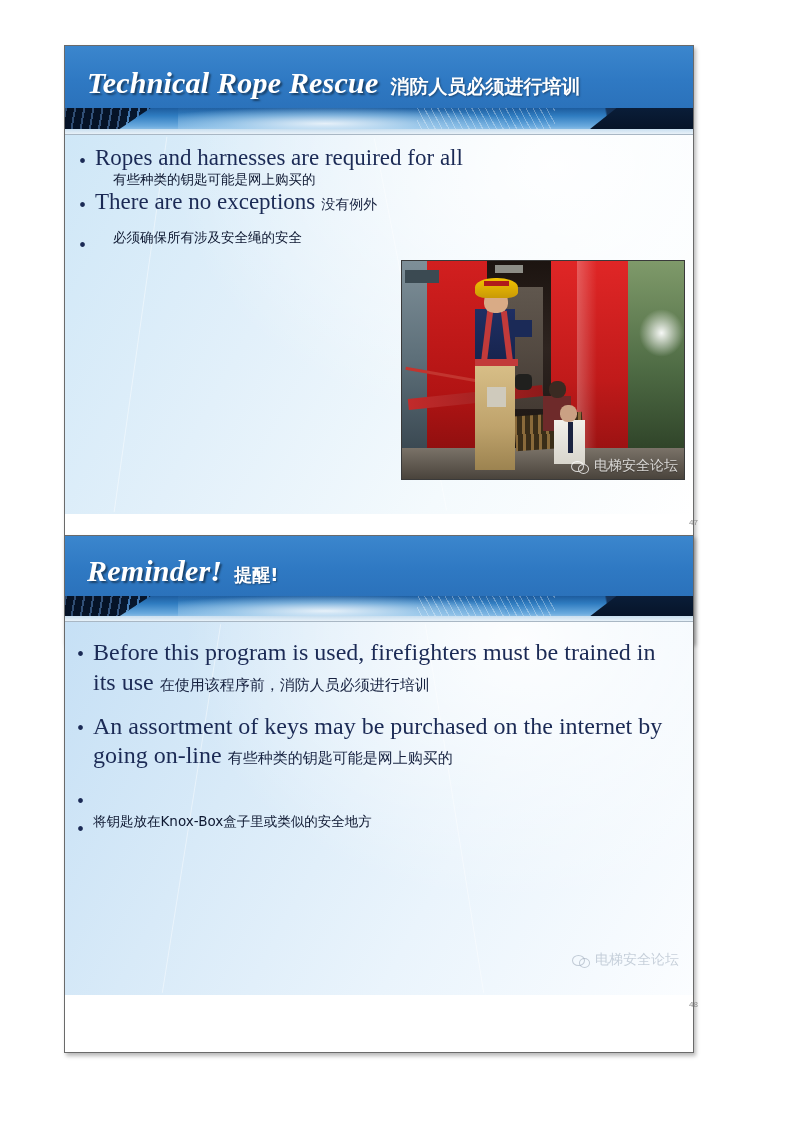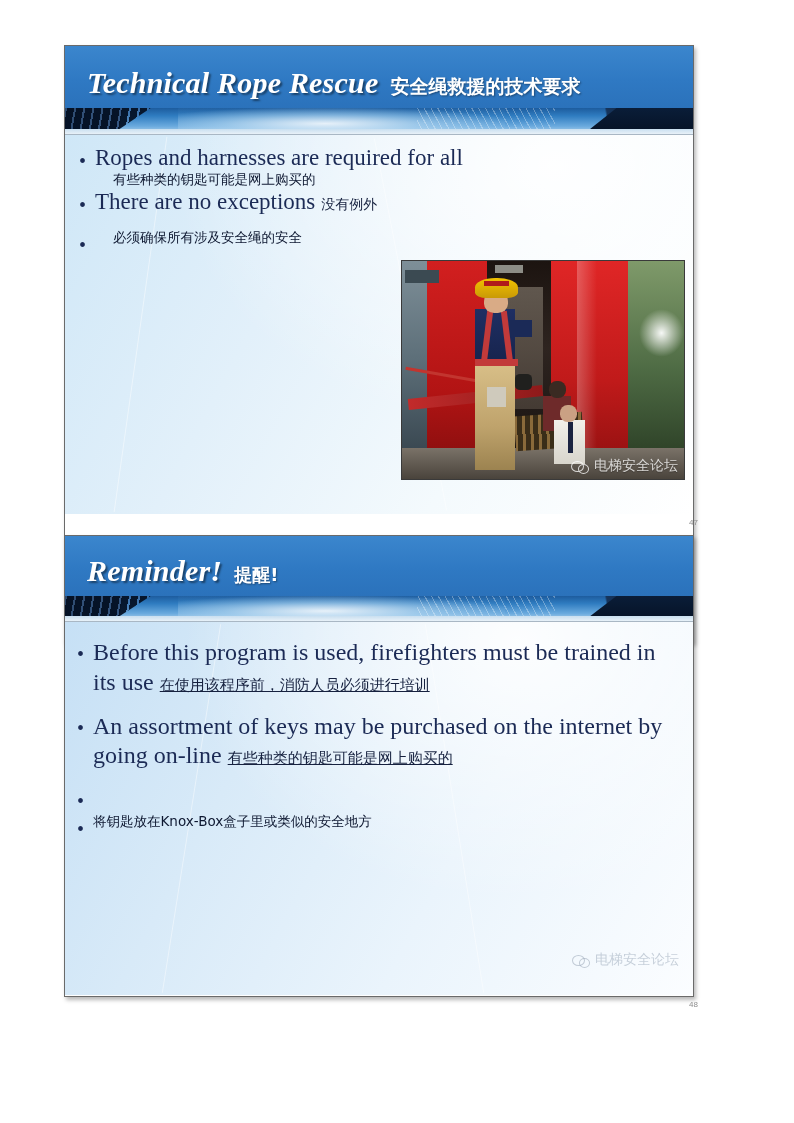--- a/index.html
+++ b/index.html
@@ -25,21 +25,21 @@
 
   
   .slide {
     position: absolute;
     left: 64px;
     width: 630px;
     background: #ffffff;
     box-sizing: border-box;
   }
   .slide-1 { top: 45px;  height: 598px; }
-  .slide-2 { top: 535px; height: 462px; }
+  .slide-2 { top: 535px; height: 518px; }
 
   .slide-inner {
     position: relative;
     width: 100%;
     height: 100%;
     box-sizing: border-box;
     overflow: hidden;
     box-shadow: 2px 3px 4px rgba(0,0,0,0.28);
     border: 1px solid #6a6a6a;
   }
@@ -210,21 +210,21 @@
   }
   .slide-1 .en { font-size: 23px; line-height: 1.13; margin-top: 29px; }
   .slide-2 .en { font-size: 24px; line-height: 1.24; }
 
   .cn-inline {
     font-family: "DejaVu Sans", sans-serif;
     color: #16213f;
     font-size: 14px;
     margin-left: 6px;
   }
-  .slide-2 .cn-inline { font-size: 15px; text-decoration: underline; }
+  .slide-2 .cn-inline { font-size: 15px; }
 
   .cn-sub {
     font-family: "DejaVu Sans", sans-serif;
     color: #0d1730;
     font-size: 13.5px;
     line-height: 1.25;
     display: block;
   }
   .slide-1 .sub-indent { margin-left: 18px; }
   .slide-2 .sub-indent { margin-left: 12px; }
@@ -336,21 +336,21 @@
 <body>
 
 <div class="page">
 
   <div class="slide slide-1">
     <div class="slide-inner">
 
       <div class="slide-header">
         <div class="title-line">
           <span class="title-en">Technical Rope Rescue</span>
-          <span class="title-cn">安全绳救援的技术要求</span>
+          <span class="title-cn">消防人员必须进行培训</span>
         </div>
       </div>
 
       <div class="band">
         <div class="band-sky"></div>
         <div class="band-dark-l"></div>
         <div class="band-streak"></div>
         <div class="band-dark-r"></div>
         <div class="band-base"></div>
       </div>

